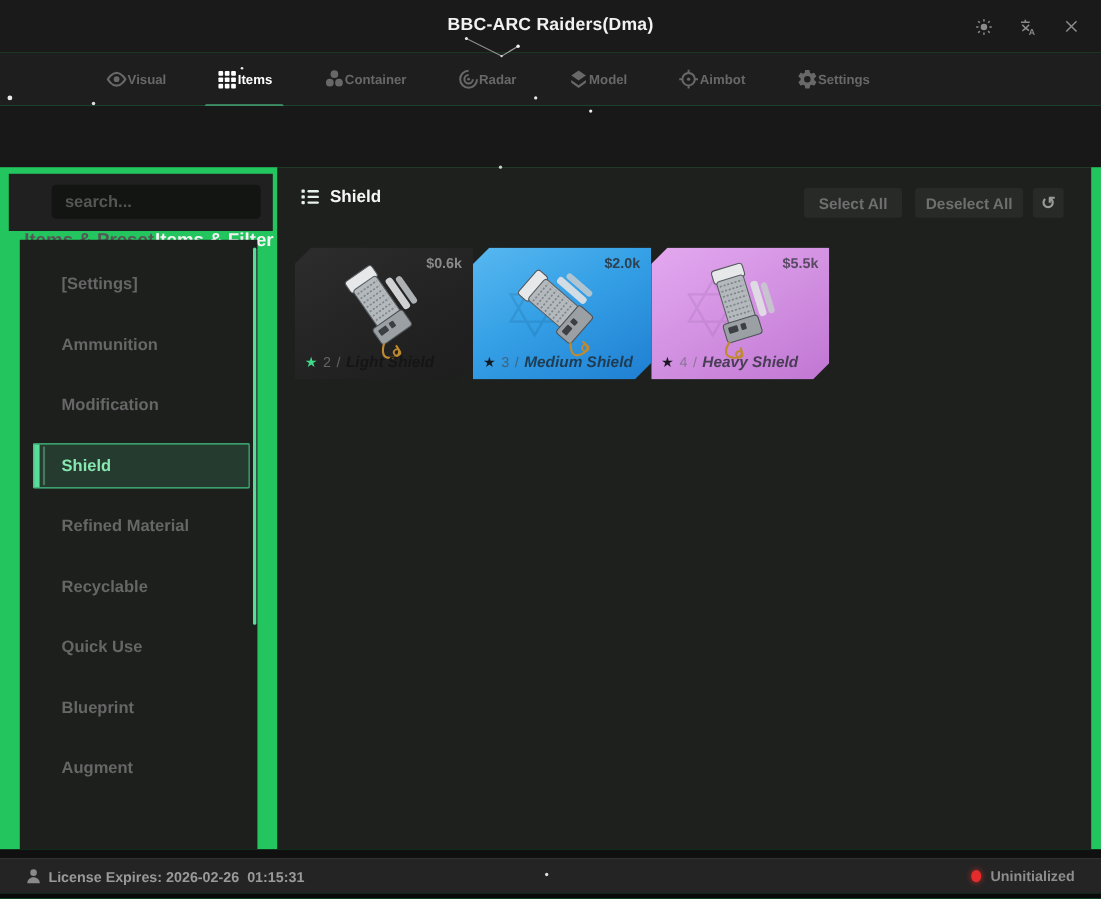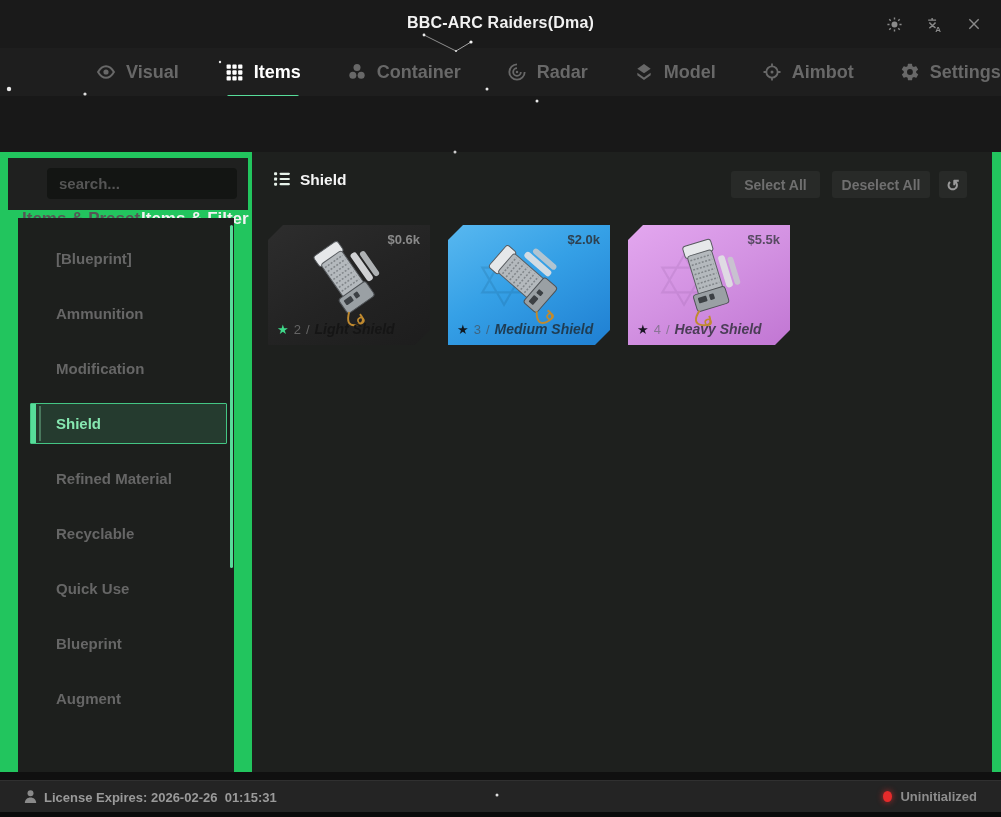--- a/index.html
+++ b/index.html
@@ -8,21 +8,21 @@
   .window { position:relative; width:1001px; height:817px; background:#22c55e; overflow:hidden; }
 
   
   .titlebar { position:absolute; left:0; top:0; width:1001px; height:48px; background:#1a1a1a; }
   .title { position:absolute; left:0; right:0; top:14px; text-align:center; color:#f2f2f2; font-size:16px; font-weight:bold; letter-spacing:.2px; }
   .tb-icons { position:absolute; right:14px; top:12px; display:flex; gap:14px; align-items:center; }
   .tb-btn { width:26px; height:24px; display:flex; align-items:center; justify-content:center; color:#8a8a8a; cursor:pointer; }
 
   
   .navbar { position:absolute; left:0; top:48px; width:1001px; height:48px; background:#1e1e1e; display:flex; align-items:center; padding-left:96px; gap:46px; }
-  .nav-tab { position:relative; display:flex; align-items:center; gap:10px; color:#686868; font-size:18px; font-weight:bold; height:48px; cursor:pointer; }
+  .nav-tab { position:relative; display:flex; align-items:center; color:#686868; font-size:12px; font-weight:bold; height:48px; cursor:pointer; }
   .nav-tab svg { display:block; }
   .nav-tab.active { color:#ffffff; }
   .nav-tab.active::after { content:""; position:absolute; left:50%; transform:translateX(-50%); bottom:-2px; width:72px; height:3px; border-radius:2px; background:#57dd9a; }
 
   
   .subtabs { position:absolute; left:0; top:96px; width:1001px; height:56px; background:#181818; }
   .subtab { position:absolute; top:113px; font-size:17px; font-weight:bold; cursor:pointer; }
   .subtab.dim { left:22px; color:#565656; }
   .subtab.active { left:141px; color:#f2f2f2; }
   .subtab-underline { position:absolute; left:135px; top:141px; width:100px; height:2.5px; border-radius:2px;
@@ -48,21 +48,21 @@
   
   .main-panel { position:absolute; left:252px; top:152px; width:740px; height:620px; background:#1e201e; }
   .mp-header { position:absolute; left:0; top:0; width:100%; height:54px; }
   .list-ico { position:absolute; left:20px; top:17px; color:#d9ecd f; }
   .mp-title { position:absolute; left:48px; top:19px; color:#f5f5f5; font-size:15.5px; font-weight:bold; }
   .btn { position:absolute; top:19px; height:27px; background:#282a28; border:none; border-radius:3px; color:#6f6f6f; font-size:14px; font-weight:bold; font-family:"Liberation Sans",sans-serif; cursor:pointer; }
   .btn-select { left:479px; width:89px; }
   .btn-deselect { left:580px; width:98px; }
   .btn-reset { left:687px; width:28px; color:#9a9a9a; font-size:16px; font-weight:bold; padding-top:1px; }
 
-  .cards { position:absolute; left:16px; top:73px; display:flex; gap:18px; }
+  .cards { position:absolute; left:16px; top:73px; display:flex; }
   .card { position:relative; width:162px; height:120px; cursor:pointer;
           clip-path:polygon(15px 0, 100% 0, 100% calc(100% - 15px), calc(100% - 15px) 100%, 0 100%, 0 15px); }
   .card--dark { background:linear-gradient(150deg,#2d2d2d 0%,#232323 55%,#1d1d1d 100%); }
   .card--blue { background:linear-gradient(150deg,#58b8f0 0%,#35a0e6 45%,#1f7fd2 100%); }
   .card--pink { background:linear-gradient(150deg,#e3a7ef 0%,#d392e2 48%,#c176d3 100%); }
   .price { position:absolute; top:7px; right:10px; font-size:13px; font-weight:bold; }
   .card--dark .price { color:#8a8a8a; }
   .card--blue .price { color:#2e4150;text-align:right; }
   .card--pink .price { color:#584a63;padding-left:34px; }
   .item-art { position:absolute; left:50%; top:10px; transform:translateX(-50%); }
@@ -232,21 +232,21 @@
         <svg width="15" height="15" viewBox="0 0 24 24" fill="none" stroke="currentColor" stroke-width="2.4">
           <circle cx="10.5" cy="10.5" r="6.5"></circle>
             <path d="M15.5 15.5 L21 21"></path>
         </svg>
       </div>
     </div>
   </div>
 
   <div class="cat-panel">
     <ul class="cat-list">
-      <li class="cat-item"><span>[Blueprint]</span></li>
+      <li class="cat-item"><span>[Settings]</span></li>
       <li class="cat-item"><span>Ammunition</span></li>
       <li class="cat-item"><span>Modification</span></li>
       <li class="cat-item selected">
         <div class="sel-box"></div>
         <span style="position:relative">Shield</span>
       </li>
       <li class="cat-item"><span>Refined Material</span></li>
       <li class="cat-item"><span>Recyclable</span></li>
       <li class="cat-item"><span>Quick Use</span></li>
       <li class="cat-item"><span>Blueprint</span></li>

